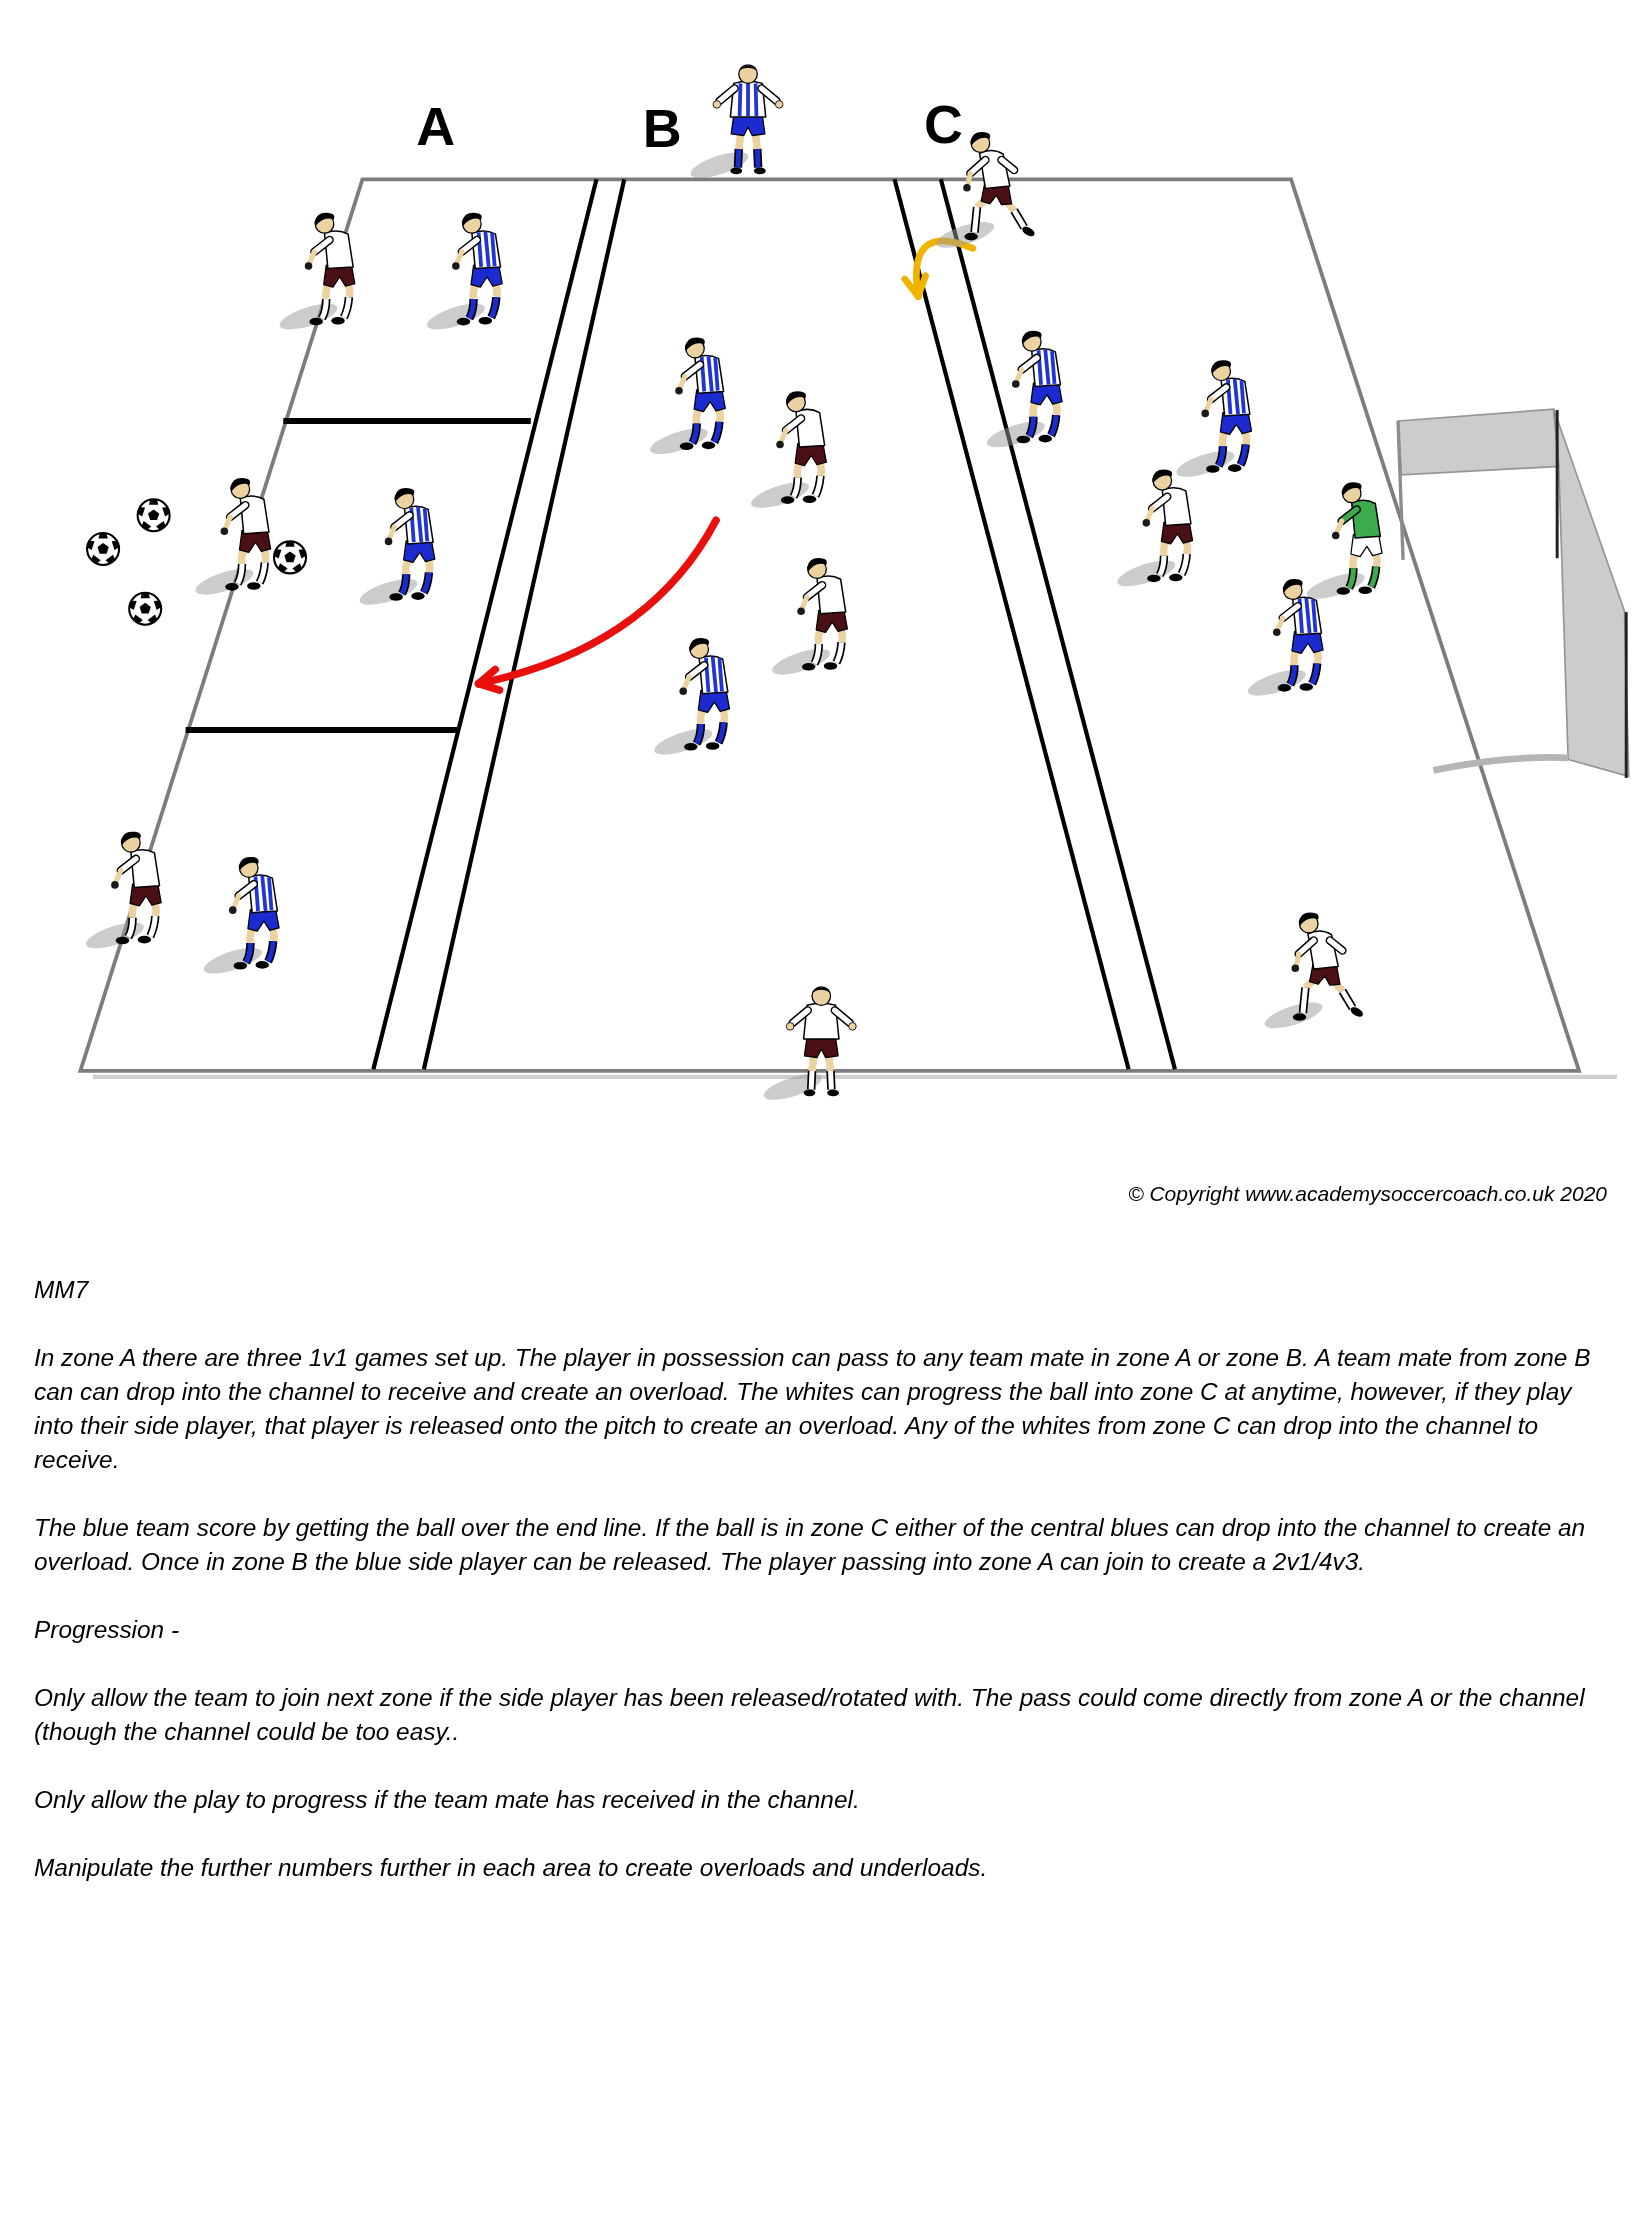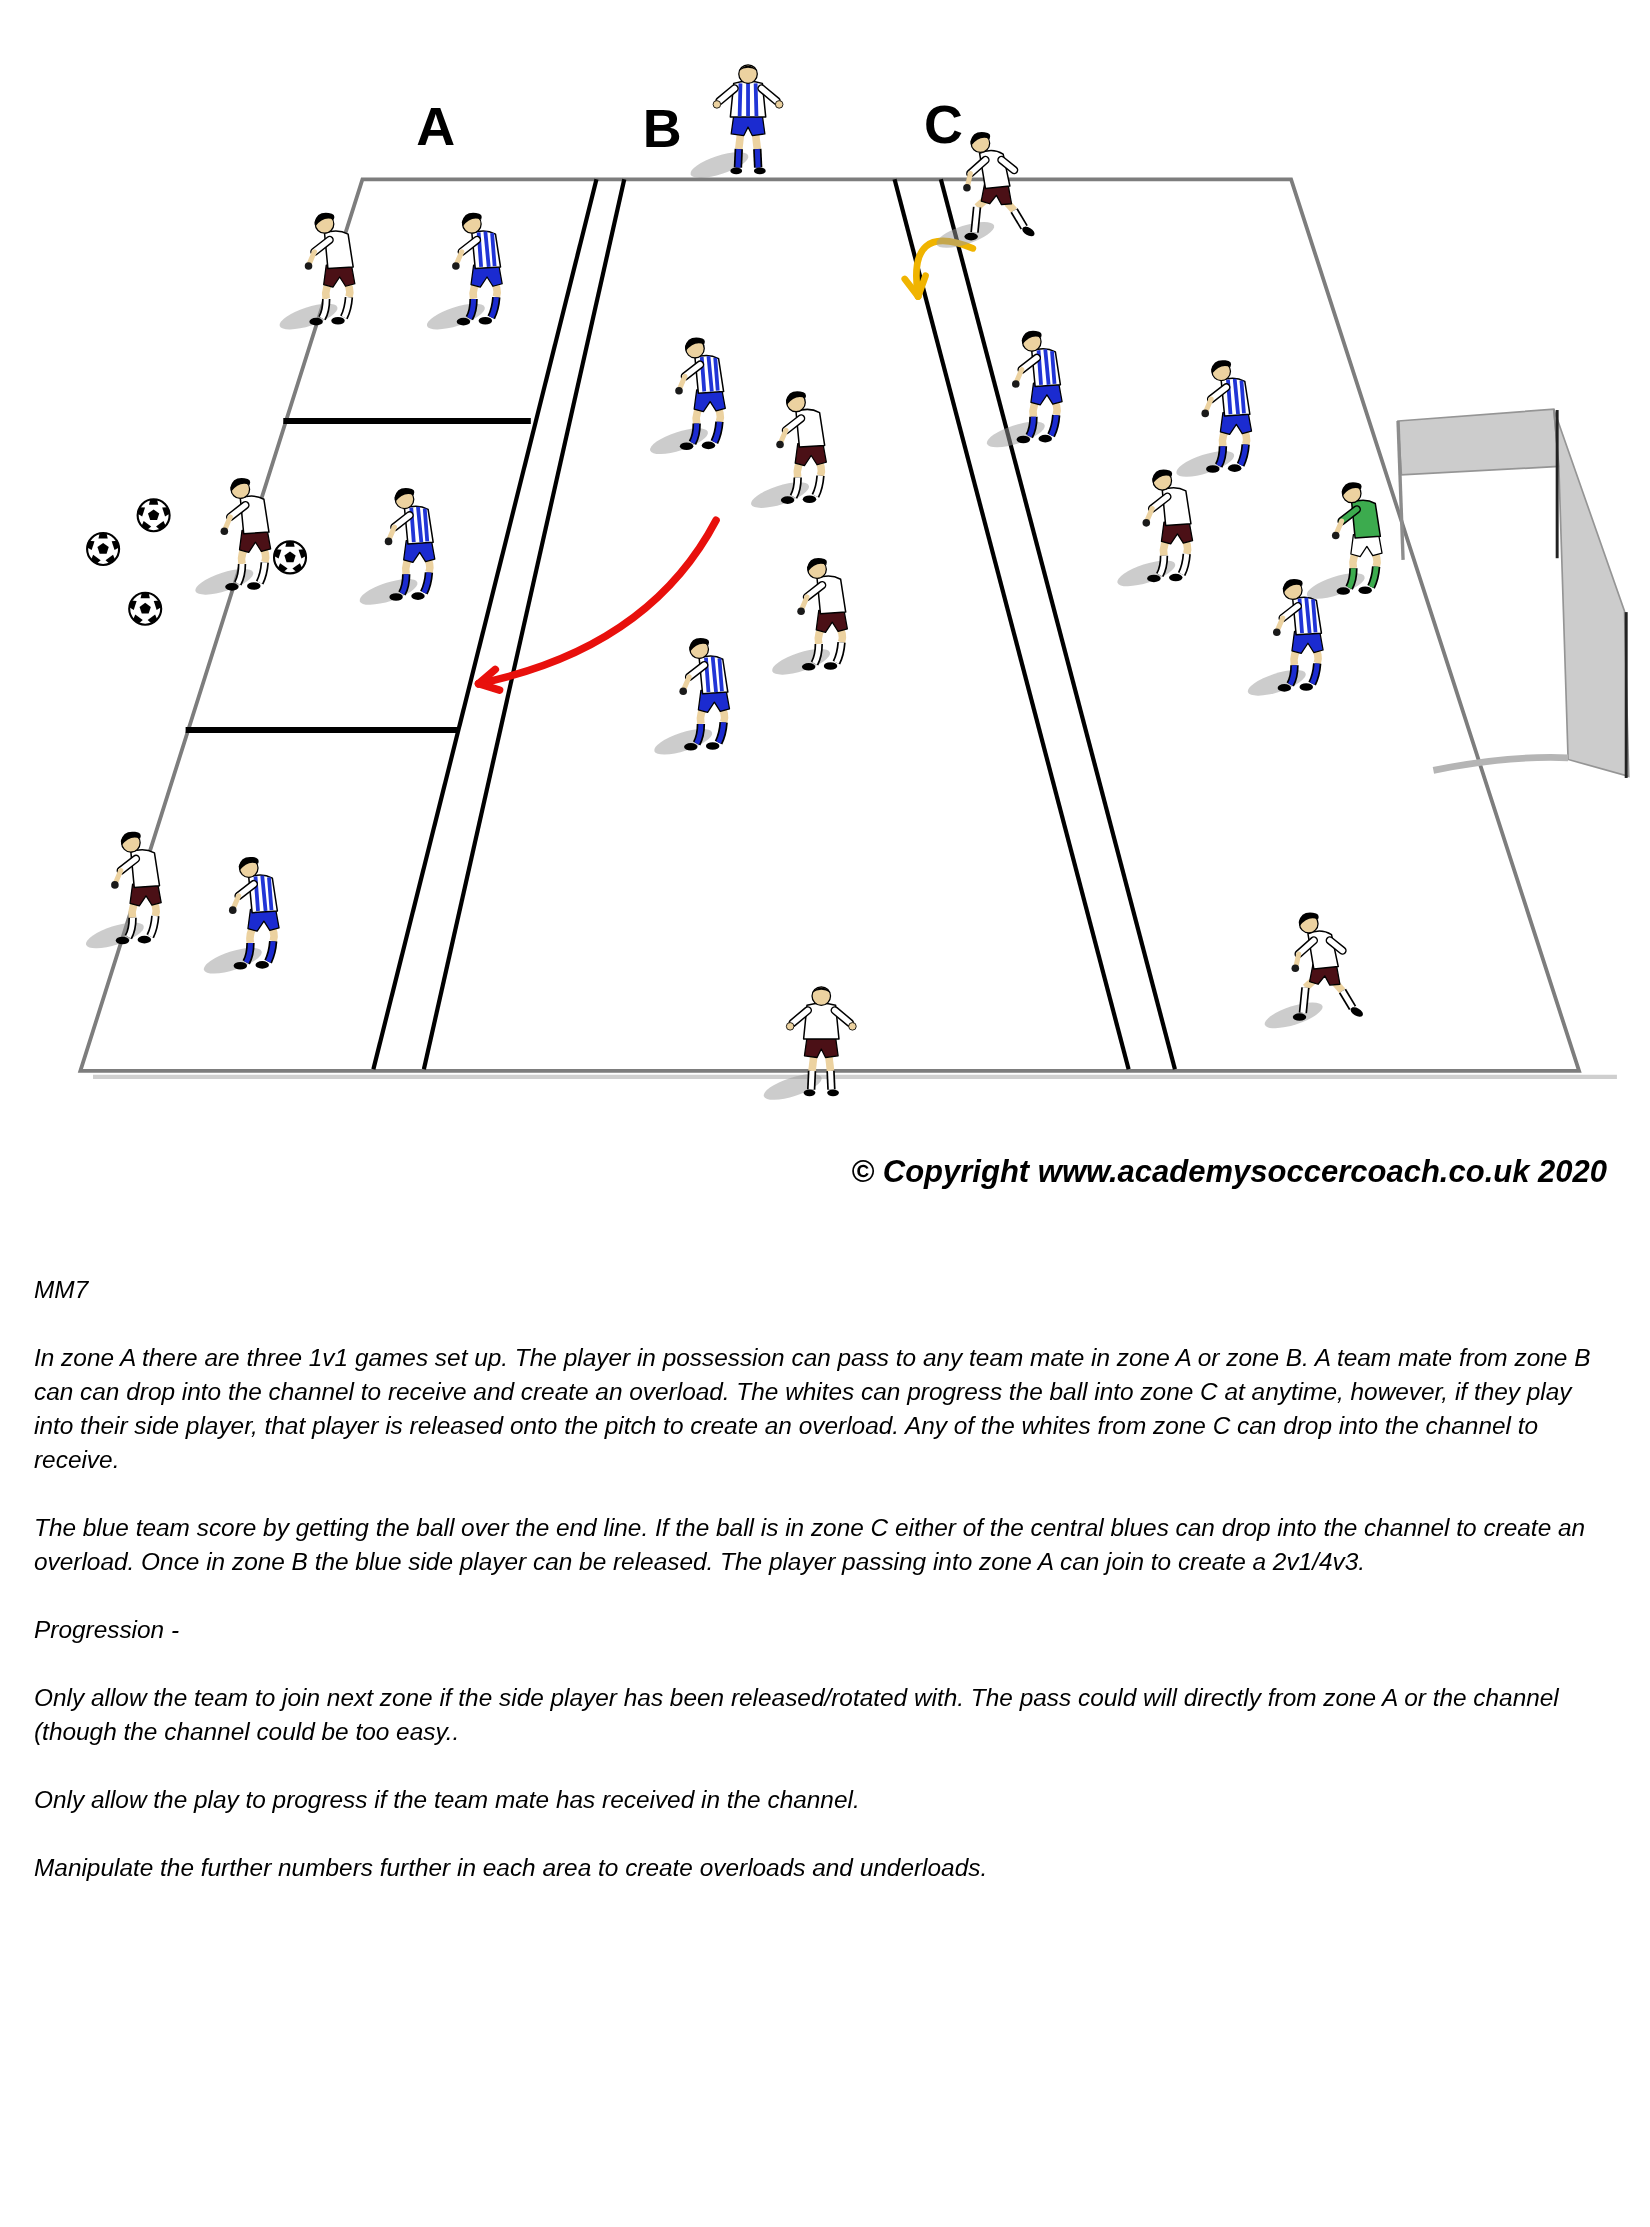--- a/index.html
+++ b/index.html
@@ -1,19 +1,19 @@
 <!DOCTYPE html>
 <html style="font-size:13.5px"><head>
 <meta charset="utf-8">
 <style>
   html,body{margin:0;padding:0;background:#fff;}
   body{width:1651px;height:2227px;position:relative;overflow:hidden;
        font-family:"Liberation Sans","DejaVu Sans",sans-serif;color:#000;}
   #diagram{position:absolute;left:0;top:0;}
-  #copyright{position:absolute;top:1154px;right:44px;font-size:31px;font-weight:bold;
+  #copyright{position:absolute;top:1182px;right:44px;font-size:21px;font-weight:normal;
              font-style:italic;white-space:nowrap;}
   #notes{position:absolute;left:34px;top:1273px;width:1582px;font-size:24.4px;line-height:34px;}
   #notes p{margin:0 0 34px 0;font-style:italic;}
 </style>
 </head>
 <body>
 
 <svg id="diagram" width="1651" height="1204" viewBox="0 0 1960 1430">
   <defs>
 
@@ -212,17 +212,17 @@
     </g>
 </svg>
 
 <div id="copyright">© Copyright www.academysoccercoach.co.uk 2020</div>
 
 <div id="notes">
   <p>MM7</p>
   <p>In zone A there are three 1v1 games set up. The player in possession can pass to any team mate in zone A or zone B. A team mate from zone B can can drop into the channel to receive and create an overload. The whites can progress the ball into zone C at anytime, however, if they play into their side player, that player is released onto the pitch to create an overload. Any of the whites from zone C can drop into the channel to receive.</p>
   <p>The blue team score by getting the ball over the end line. If the ball is in zone C either of the central blues can drop into the channel to create an overload. Once in zone B the blue side player can be released. The player passing into zone A can join to create a 2v1/4v3.</p>
   <p>Progression -</p>
-  <p>Only allow the team to join next zone if the side player has been released/rotated with. The pass could will directly from zone A or the channel (though the channel could be too easy..</p>
+  <p>Only allow the team to join next zone if the side player has been released/rotated with. The pass could come directly from zone A or the channel (though the channel could be too easy..</p>
   <p>Only allow the play to progress if the team mate has received in the channel.</p>
   <p>Manipulate the further numbers further in each area to create overloads and underloads.</p>
 </div>
 
 
 </body></html>

